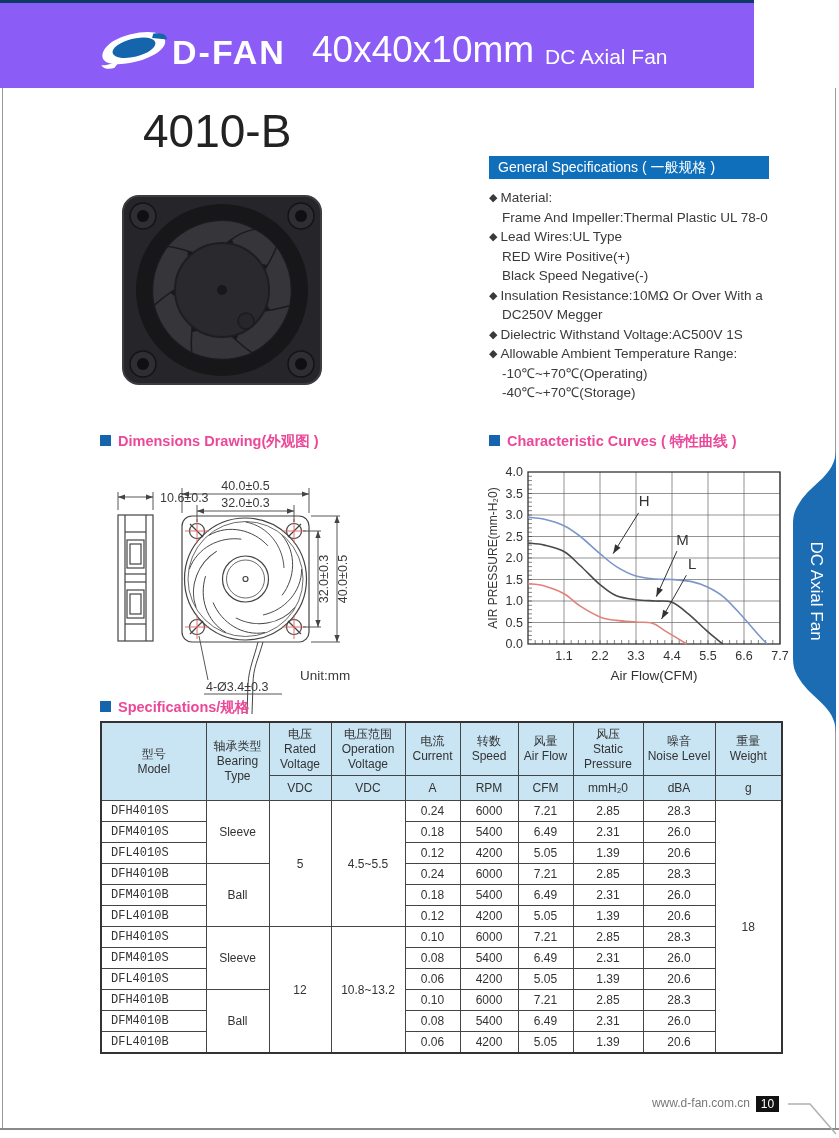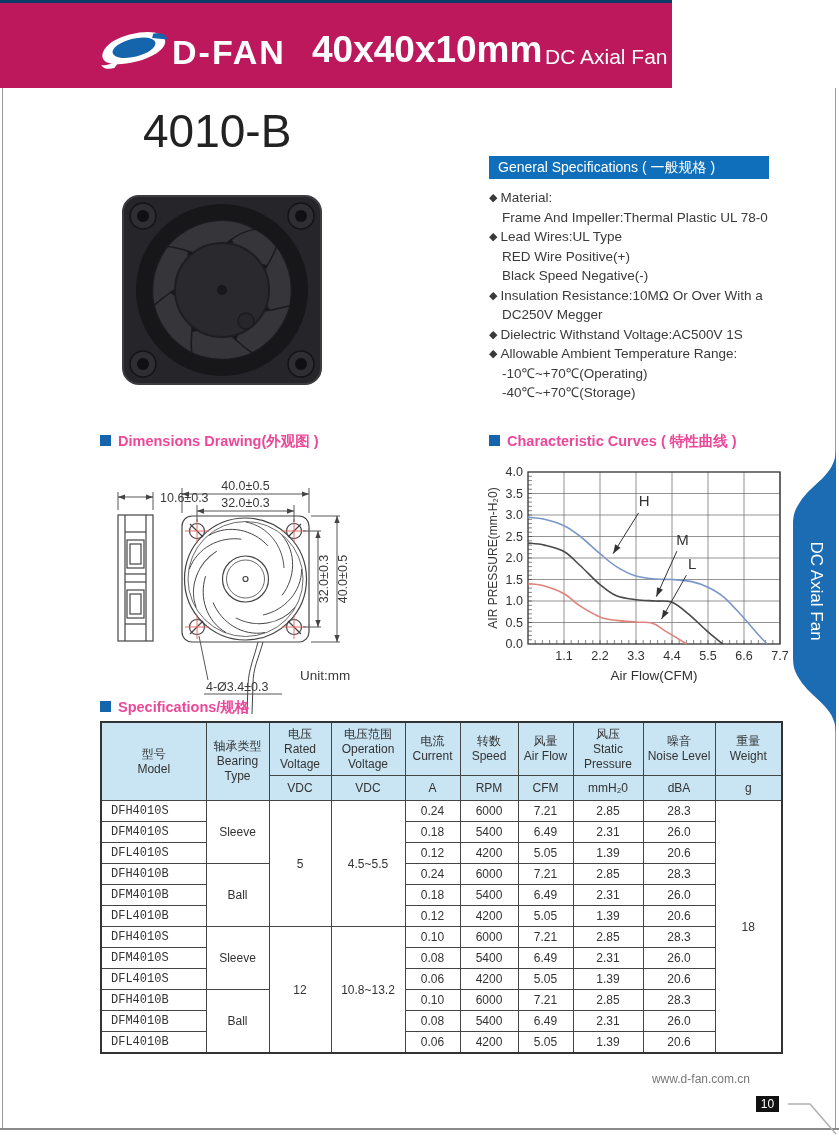--- a/index.html
+++ b/index.html
@@ -1,22 +1,22 @@
 <!DOCTYPE html>
 <html><head>
 <meta charset="utf-8">
 <style>
   html,body{margin:0;padding:0;background:#fff;}
   .page{position:relative;width:839px;height:1138px;background:#fff;
         font-family:"Liberation Sans",sans-serif;color:#333;overflow:hidden;}
   
-  .hdr{position:absolute;left:0;top:0;width:672px;height:88px;background:#be185d;border-top:3px solid #0d3a66;box-sizing:border-box;padding-left:29px;}
+  .hdr{position:absolute;left:0;top:0;width:754px;height:88px;background:#8b5cf6;border-top:3px solid #0d3a66;box-sizing:border-box;padding-left:29px;}
   .hdr-logo{position:absolute;left:96px;top:24px;}
   .hdr-brand{position:absolute;left:172px;top:30px;color:#fff;font-size:34px;font-weight:bold;letter-spacing:2px;}
-  .hdr-title{position:absolute;left:312px;top:26px;color:#fff;font-size:37px;font-weight:bold;}
+  .hdr-title{position:absolute;left:312px;top:26px;color:#fff;font-size:37px;font-weight:normal;}
   .hdr-sub{position:absolute;left:545px;top:42px;color:#fff;font-size:21px;}
   
   .b-left{position:absolute;left:2px;top:88px;width:1px;height:1041px;background:#9a9a9a;}
   .b-right{position:absolute;left:835px;top:88px;width:1px;height:1041px;background:#9a9a9a;}
   .b-bottom{position:absolute;left:0;top:1128px;width:839px;height:2px;background:#8a8a8a;}
   
   .prod-title{position:absolute;left:143px;top:104px;font-size:46px;color:#222;}
   .fan-photo{position:absolute;left:116px;top:188px;}
   
   .gs-bar{position:absolute;left:489px;top:156px;width:280px;height:23px;background:#0f6fba;color:#fff;
@@ -24,21 +24,21 @@
   .gs-list{position:absolute;left:489px;top:188px;width:340px;font-size:13.5px;color:#3a3a3a;}
   .gs-line{line-height:19.5px;white-space:nowrap;}
   .gs-line .dia{font-size:11px;margin-right:3px;vertical-align:1px;}
   .gs-line.ind{padding-left:13px;}
   
   .sec-title{position:absolute;font-size:14.5px;font-weight:bold;color:#ec4899;}
   .sec-title .sq{display:inline-block;width:11px;height:11px;background:#1565ac;margin-right:7px;}
   
   .side-tab{position:absolute;left:790px;top:450px;}
   
-  .ft-url{position:absolute;left:620px;top:1072px;width:130px;text-align:right;font-size:12px;color:#777;}
+  .ft-url{position:absolute;left:620px;top:1096px;width:130px;text-align:right;font-size:12px;color:#777;}
   .ft-badge{position:absolute;left:756px;top:1096px;width:23px;height:16px;background:#111;color:#fff;
             font-size:12px;text-align:center;line-height:16px;}
   .ft-line{position:absolute;left:740px;top:1090px;}
   
   .spec-wrap{position:absolute;left:100px;top:721px;}
   table.spec{border-collapse:collapse;table-layout:fixed;width:681px;font-size:12px;color:#333;}
   table.spec th,table.spec td{border:1px solid #444;text-align:center;padding:0;}
   table.spec{border:2px solid #333;}
   table.spec thead th{background:#c9e5f4;font-weight:normal;height:52px;line-height:15px;}
   table.spec thead tr.units th{height:24px;}

